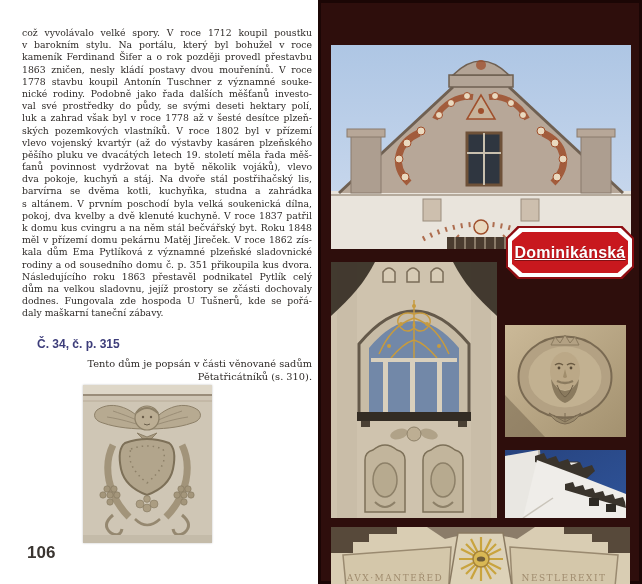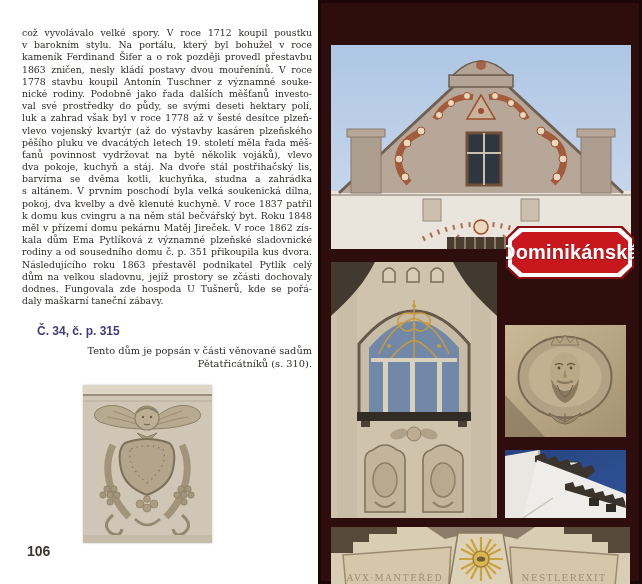--- a/index.html
+++ b/index.html
@@ -8,56 +8,57 @@
   
   .left-page{position:absolute;left:0;top:0;width:318px;height:584px;background:#ffffff;}
   .text-block{position:absolute;left:22px;top:27px;width:290px;color:#2e2a27;}
   .body-paragraph .bline{height:12.2px;line-height:12.2px;font-size:9.3px;
       text-align:justify;text-align-last:justify;overflow:hidden;white-space:normal;}
   .body-paragraph .bline:last-child{text-align-last:left;}
   .section-heading{margin:17px 0 6px 15px;font-family:"Liberation Sans",sans-serif;
       font-weight:bold;font-size:12px;color:#3d3d7a;}
   .note-paragraph .nline{height:13px;line-height:13px;font-size:9.8px;text-align:right;}
   .page-number{position:absolute;left:27px;top:543px;font-family:"Liberation Sans",sans-serif;
-      font-weight:bold;font-size:14px;color:#3a3531;}
+      font-weight:bold;font-size:17px;color:#3a3531;}
   .relief-photo{position:absolute;left:83px;top:385px;width:129px;height:158px;
       box-shadow:0 0 2px rgba(0,0,0,.25);}
   
   .right-page{position:absolute;left:318px;top:0;width:324px;height:584px;background:#2e0e0c;
       box-shadow:inset 0 0 0 3px #1b0605;}
   .photo{position:absolute;overflow:hidden;margin-top:37px;}
   .photo svg{display:block;}
   
   .street-sign{position:absolute;left:188px;top:226px;width:128px;height:53px;
       clip-path:polygon(9% 0,91% 0,100% 22%,100% 78%,91% 100%,9% 100%,0 78%,0 22%);
       background:#8e0d12;}
   .sign-white{position:absolute;inset:2px;background:#ffffff;
       clip-path:polygon(9% 0,91% 0,100% 22%,100% 78%,91% 100%,9% 100%,0 78%,0 22%);}
   .sign-inner{position:absolute;inset:6px;background:#c8181e;
       clip-path:polygon(9% 0,91% 0,100% 22%,100% 78%,91% 100%,9% 100%,0 78%,0 22%);}
   .sign-label{position:absolute;inset:0;display:flex;align-items:center;justify-content:center;
-      color:#ffffff;font-family:"Liberation Sans",sans-serif;font-weight:bold;font-size:20px;
-      letter-spacing:.2px;text-shadow:0 1px 1px rgba(0,0,0,.35);}
+      color:#ffffff;font-family:"Liberation Sans",sans-serif;font-weight:bold;font-size:16px;
+      letter-spacing:.2px;text-shadow:0 1px 1px rgba(0,0,0,.35);text-decoration:underline;}
 </style>
 </head>
 <body>
 
 <div class="spread">
 
   <div class="left-page">
     <div class="text-block">
       <div class="body-paragraph">
           <div class="bline">což vyvolávalo velké spory. V roce 1712 koupil poustku</div>
           <div class="bline">v barokním stylu. Na portálu, který byl bohužel v roce</div>
           <div class="bline">kameník Ferdinand Šifer a o rok později provedl přestavbu</div>
           <div class="bline">1863 zničen, nesly kládí postavy dvou mouřenínů. V roce</div>
           <div class="bline">1778 stavbu koupil Antonín Tuschner z významné souke-</div>
           <div class="bline">nické rodiny. Podobně jako řada dalších měšťanů investo-</div>
           <div class="bline">val své prostředky do půdy, se svými deseti hektary polí,</div>
           <div class="bline">luk a zahrad však byl v roce 1778 až v šesté desítce plzeň-</div>
+          <div class="bline">ských pozemkových vlastníků. V roce 1802 byl v přízemí</div>
           <div class="bline">vlevo vojenský kvartýr (až do výstavby kasáren plzeňského</div>
           <div class="bline">pěšího pluku ve dvacátých letech 19. století měla řada měš-</div>
           <div class="bline">ťanů povinnost vydržovat na bytě několik vojáků), vlevo</div>
           <div class="bline">dva pokoje, kuchyň a stáj. Na dvoře stál postřihačský lis,</div>
           <div class="bline">barvírna se dvěma kotli, kuchyňka, studna a zahrádka</div>
           <div class="bline">s altánem. V prvním poschodí byla velká soukenická dílna,</div>
           <div class="bline">pokoj, dva kvelby a dvě klenuté kuchyně. V roce 1837 patřil</div>
           <div class="bline">k domu kus cvingru a na něm stál bečvářský byt. Roku 1848</div>
           <div class="bline">měl v přízemí domu pekárnu Matěj Jireček. V roce 1862 zís-</div>
           <div class="bline">kala dům Ema Pytlíková z významné plzeňské sladovnické</div>

